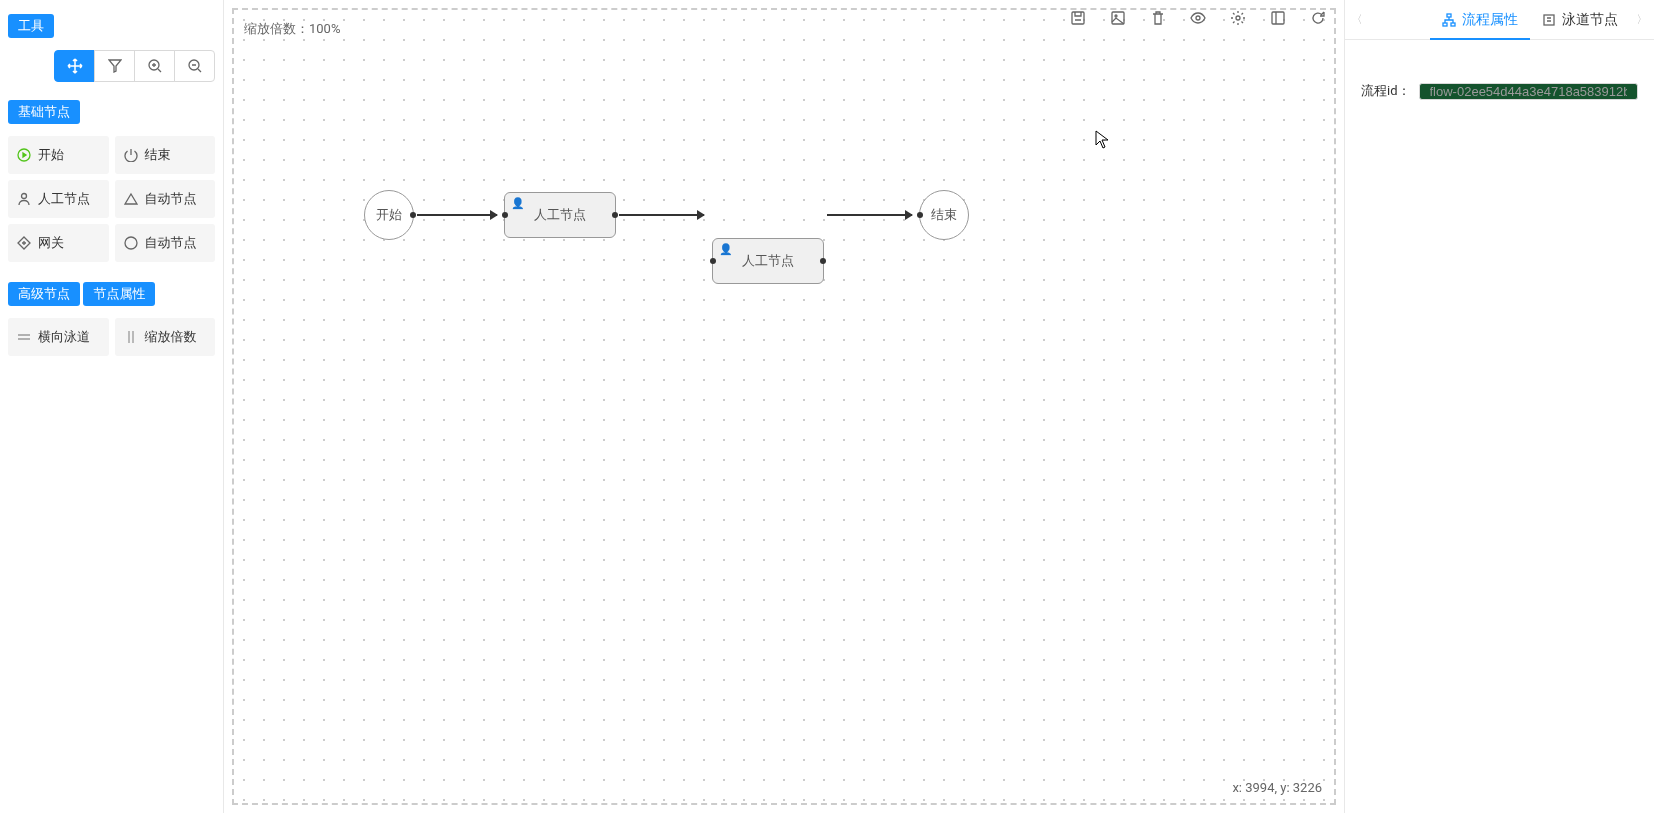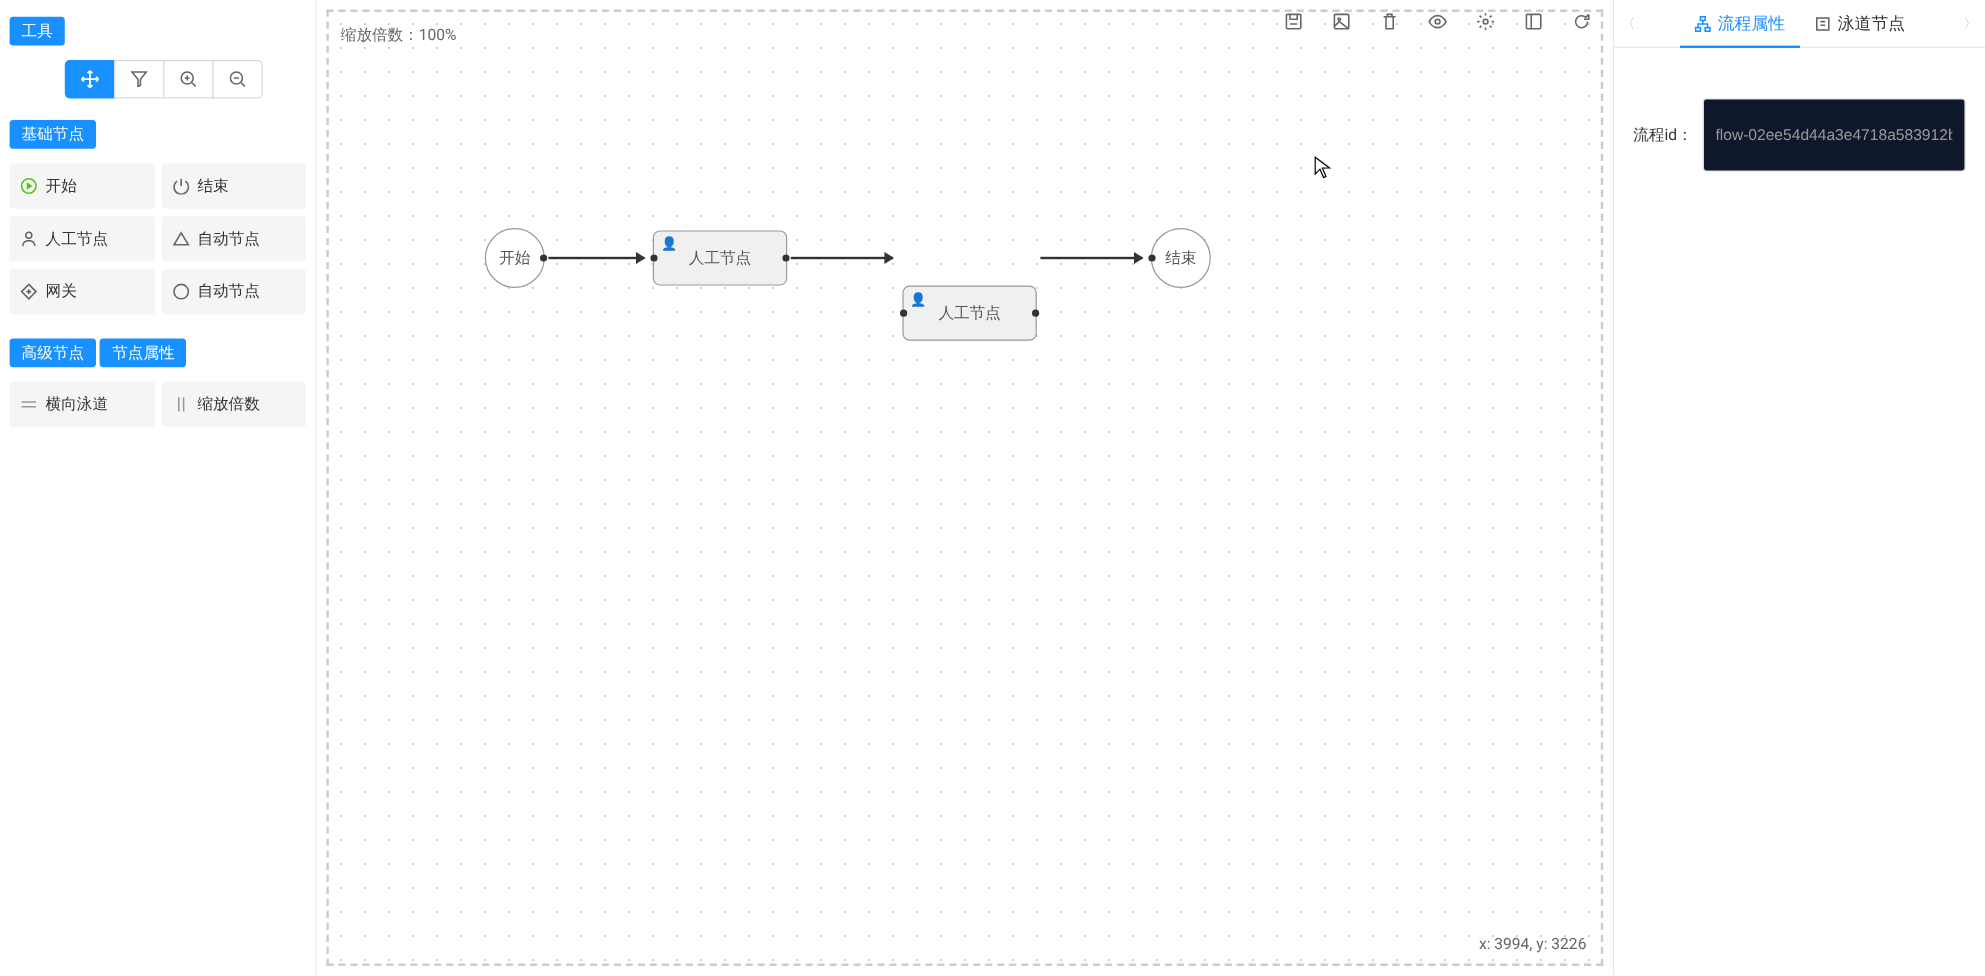--- a/index.html
+++ b/index.html
@@ -1,20 +1,20 @@
 <!DOCTYPE html>
 <html><head>
   <meta charset="utf-8">
   <style>
     * { margin: 0; padding: 0; box-sizing: border-box; }
     body { font-family: -apple-system, BlinkMacSystemFont, "Segoe UI", Roboto, "Helvetica Neue", Arial, sans-serif; font-size: 14px; color: #333; background: #fff; overflow: hidden; }
     .app { display: flex; height: 100vh; }
     
     
-    .sidebar { width: 264px; border-right: 1px solid #e8e8e8; padding: 8px; overflow-y: auto; }
+    .sidebar { width: 224px; border-right: 1px solid #e8e8e8; padding: 8px; overflow-y: auto; }
     .section-header { display: inline-block; background: #1890ff; color: #fff; padding: 3px 10px; border-radius: 3px; font-size: 13px; margin: 6px 0; }
     .tool-buttons { display: flex; gap: 0; margin: 6px 0 12px 46px; }
     .tool-btn { width: 42px; height: 32px; border: 1px solid #d9d9d9; background: #fff; display: flex; align-items: center; justify-content: center; cursor: pointer; }
     .tool-btn.active { background: #1890ff; border-color: #1890ff; color: #fff; }
     .tool-btn:first-child { border-radius: 4px 0 0 4px; }
     .tool-btn:last-child { border-radius: 0 4px 4px 0; }
     .tool-btn + .tool-btn { margin-left: -1px; }
     .node-grid { display: grid; grid-template-columns: 1fr 1fr; gap: 6px; margin: 6px 0 14px 0; }
     .node-item { background: #f5f5f5; padding: 10px 8px; border-radius: 3px; cursor: move; display: flex; align-items: center; gap: 6px; font-size: 13px; }
     .node-item .icon { width: 16px; height: 16px; display: inline-flex; align-items: center; justify-content: center; color: #666; }
@@ -35,29 +35,29 @@
     .flow-rect { width: 112px; height: 46px; border: 1px solid #999; border-radius: 6px; background: #f0f0f0; position: relative; }
     .flow-rect .corner-icon { position: absolute; top: 4px; left: 6px; font-size: 11px; color: #666; }
     .arrow-line { position: absolute; height: 2px; background: #333; }
     .arrow-line::after { content: ''; position: absolute; right: -1px; top: -4px; border-left: 8px solid #333; border-top: 5px solid transparent; border-bottom: 5px solid transparent; }
     .port { position: absolute; width: 6px; height: 6px; background: #333; border-radius: 50%; top: 50%; transform: translateY(-50%); }
     
     
     .right-panel { width: 310px; border-left: 1px solid #e8e8e8; display: flex; flex-direction: column; }
     .tabs { display: flex; align-items: center; border-bottom: 1px solid #e8e8e8; height: 40px; position: relative; }
     .tab-nav { width: 24px; text-align: center; color: #bbb; cursor: pointer; font-size: 11px; }
-    .tabs-inner { flex: 1; display: flex; justify-content: center; }
+    .tabs-inner { flex: 1; display: flex; justify-content: flex-end; }
     .tab { padding: 10px 12px; cursor: pointer; display: flex; align-items: center; gap: 6px; font-size: 14px; position: relative; }
     .tab.active { color: #1890ff; }
     .tab.active::after { content: ''; position: absolute; bottom: -1px; left: 0; right: 0; height: 2px; background: #1890ff; }
     .tab-icon { width: 14px; height: 14px; display: inline-flex; }
     .panel-body { padding: 16px; }
     .form-row { display: flex; align-items: center; gap: 8px; margin-top: 26px; }
     .form-label { font-size: 13px; white-space: nowrap; }
-    .form-input { flex: 1; padding: 22px 10px; border: 1px solid #d9d9d9; border-radius: 3px; font-size: 13px; background: #0f172a; color: #999; width: 100%; }
+    .form-input { flex: 1; padding: 0 10px; border: 1px solid #d9d9d9; border-radius: 3px; font-size: 13px; background: #14532d; color: #999; width: 100%; }
     
     svg { display: block; }
     .cursor-pointer { position: absolute; top: 130px; left: 1095px; z-index: 20; pointer-events: none; }
   </style>
 </head>
 <body>
 
 <div class="app">
 
   <div class="sidebar">

